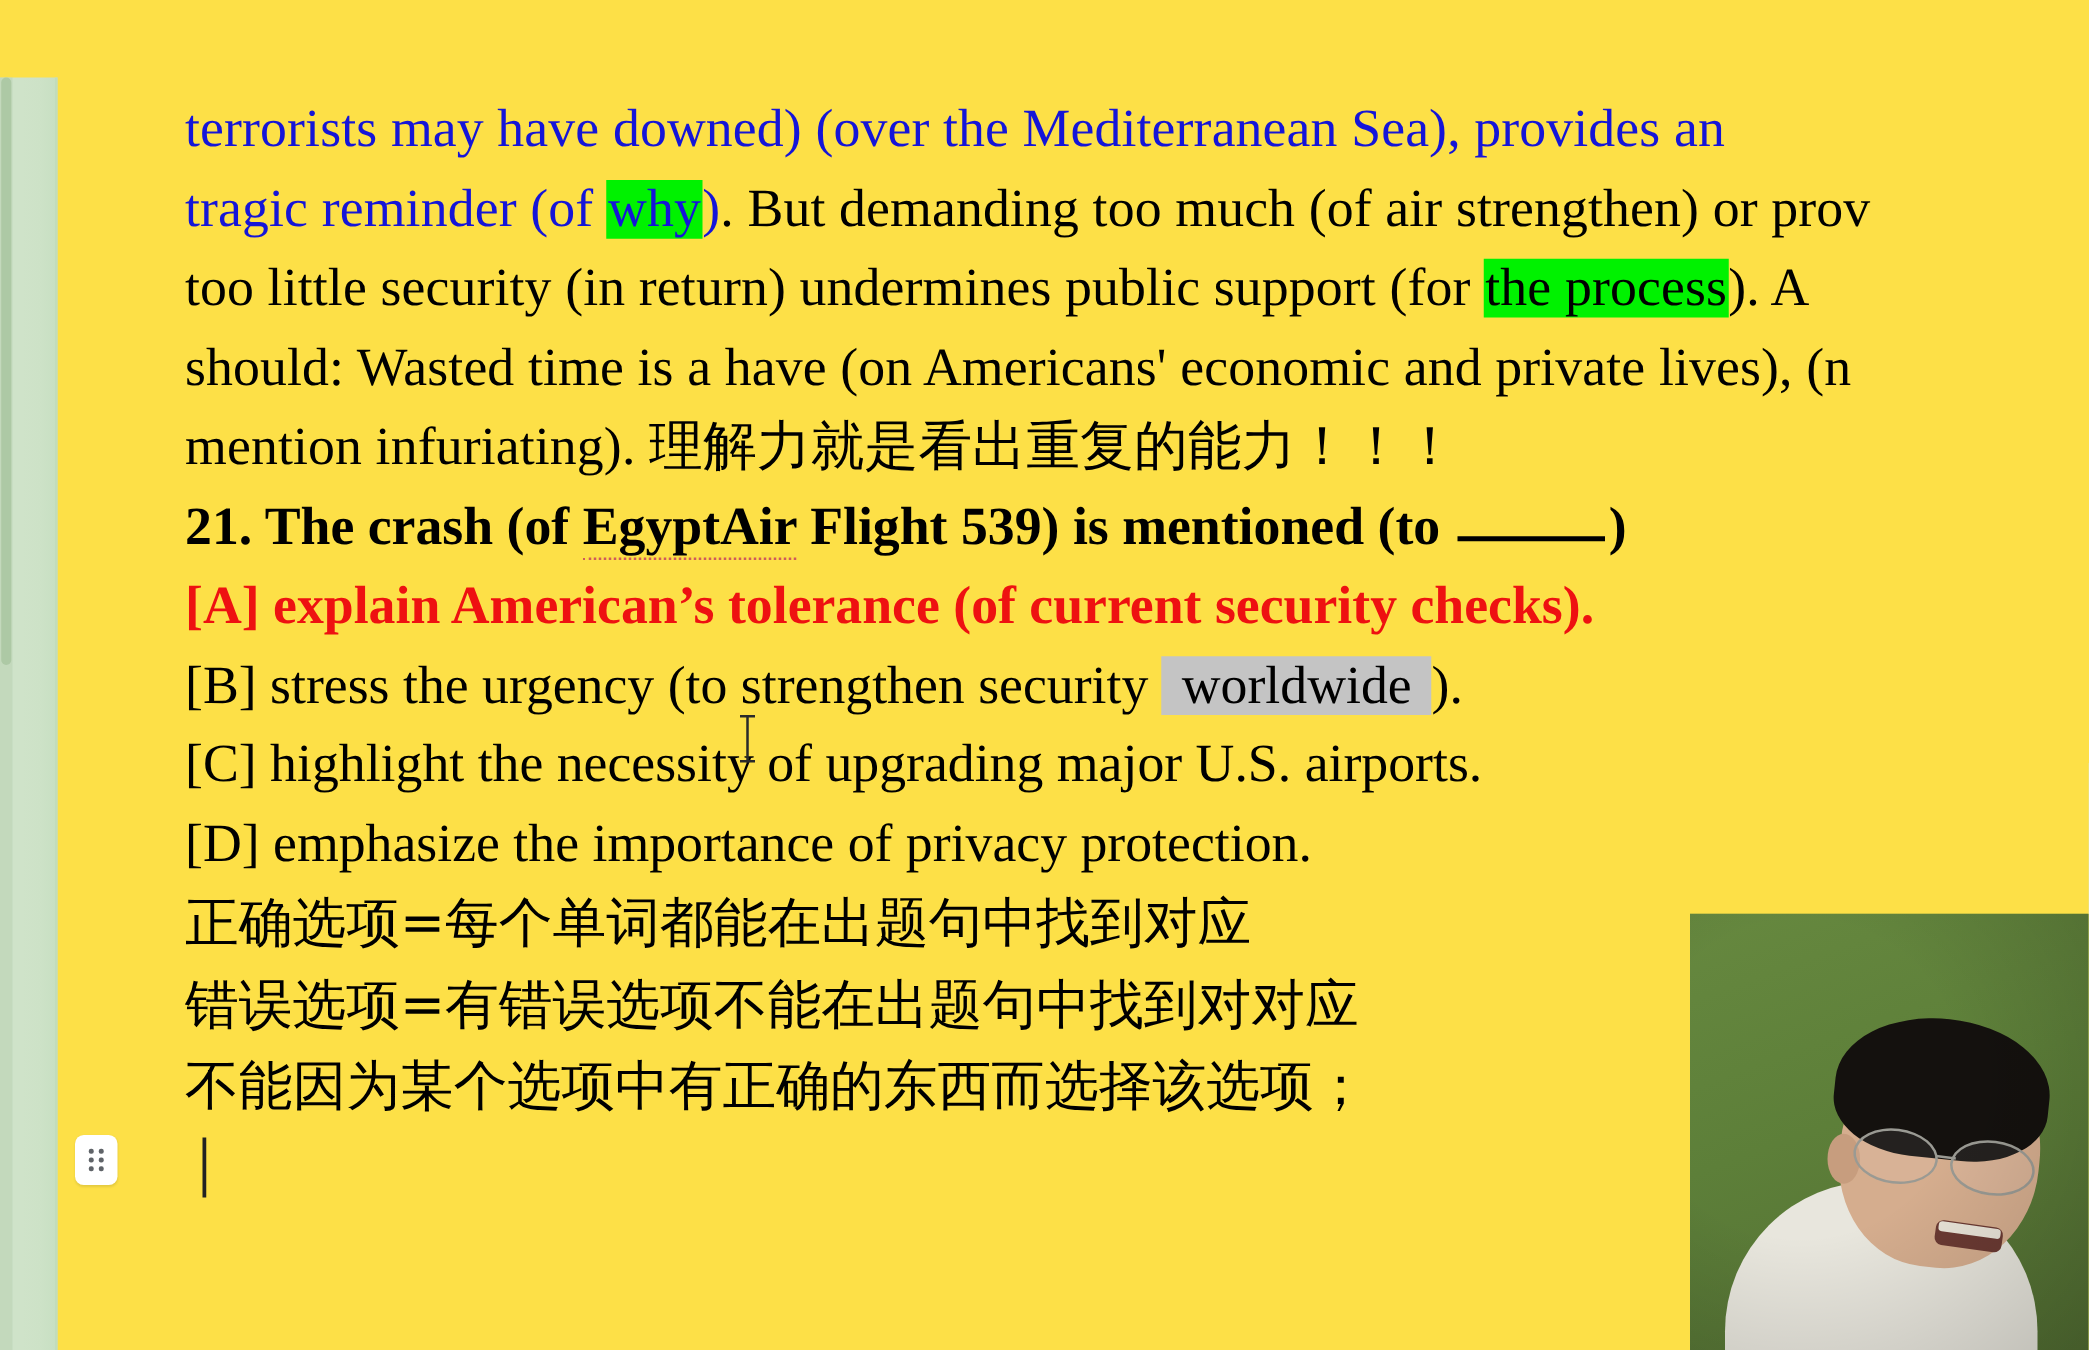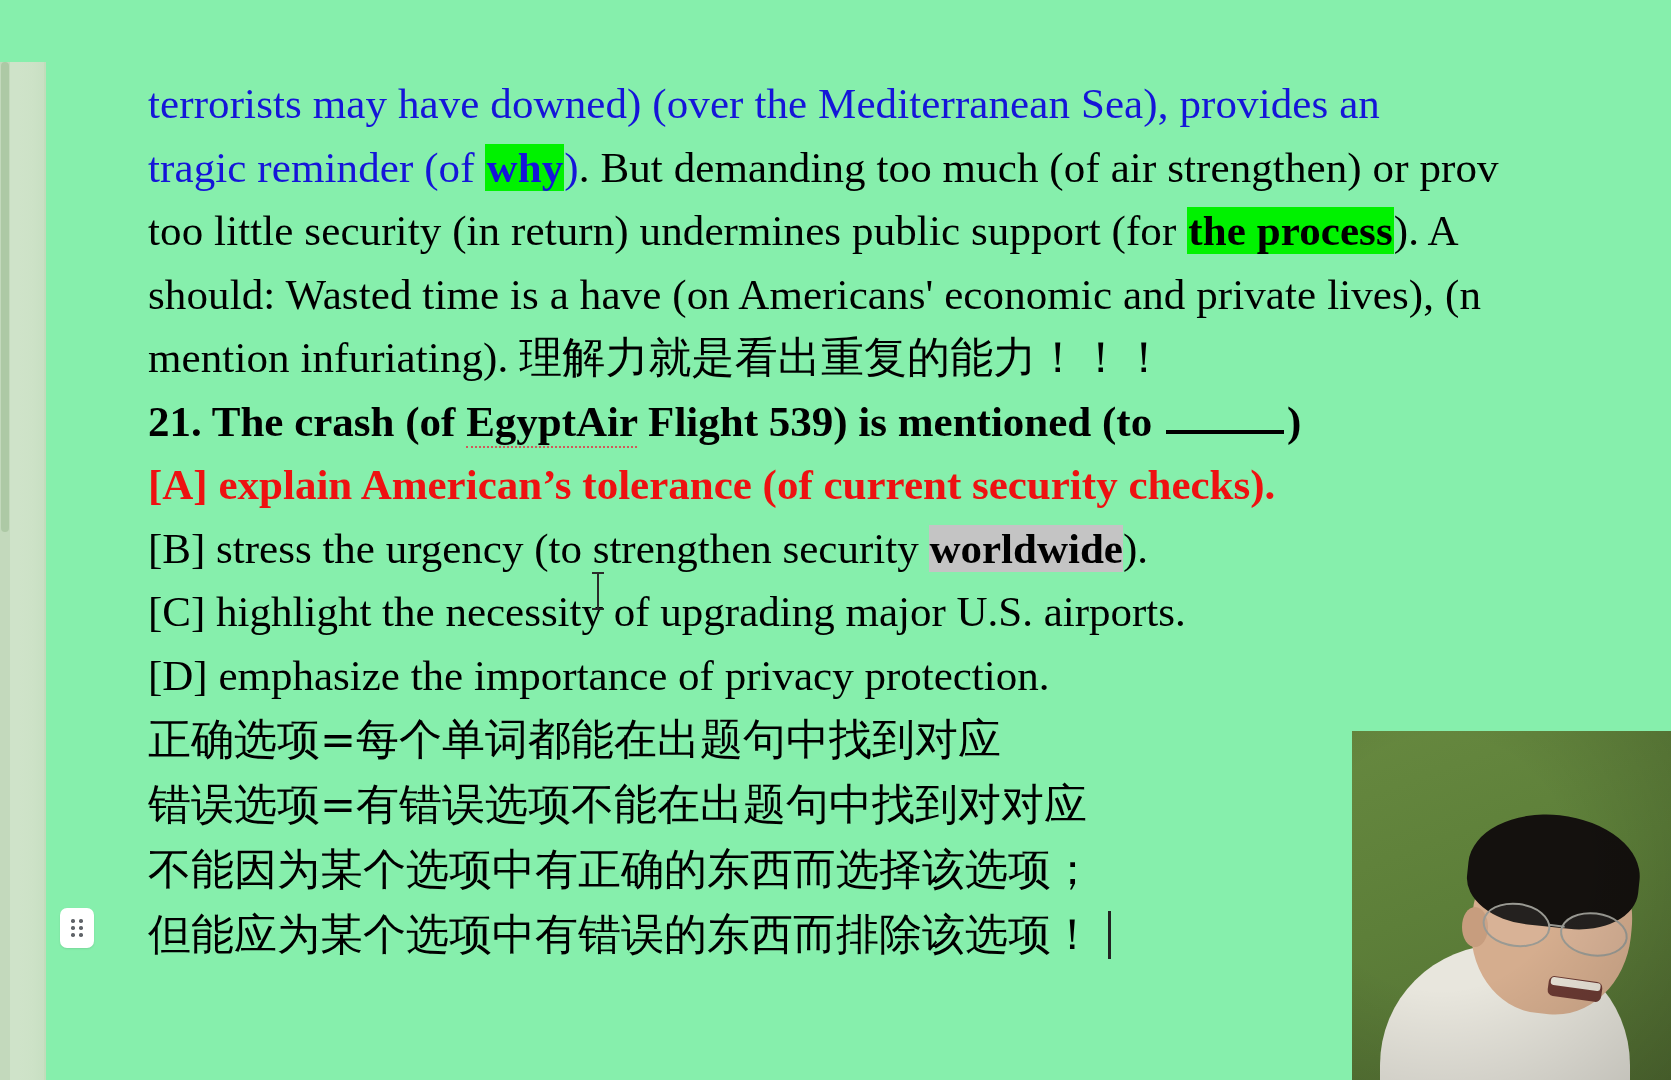--- a/index.html
+++ b/index.html
@@ -12,21 +12,21 @@
   body {
     background: #d4e7c5;
     font-family: "Liberation Serif", "DejaVu Serif", serif;
     position: relative;
   }
 
   
   #page-root {
     position: absolute;
     inset: 0;
-    background: #86efac;
+    background: #fde047;
     overflow: hidden;
   }
 
   
   .left-gutter {
     position: absolute;
     left: 0; top: 62px;
     width: 46px; height: 1018px;
     background: linear-gradient(to right,
         #cfe3c9 0%, #cfe3c9 40%, #cde2c7 70%, #c7dfc2 100%);
@@ -90,23 +90,23 @@
     white-space: nowrap;
     letter-spacing: .1px;
   }
   .blue { color: #1515d8; }
   .hl-green {
     background: #00f200;
     padding: 0 1px;
   }
   .hl-gray {
     background: #c4c4c4;
-    padding: 0 0;
-  }
-  .b { font-weight: bold; text-align: right; }
+    padding: 0 16px;
+  }
+  .b { font-weight: normal; text-align: right; }
   .q-line {
     font-weight: bold;
     font-size: 43px;
     line-height: 63.5px;
     white-space: nowrap;
   }
   .opt-a {
     color: #ee1111;
     font-weight: bold;
     font-size: 43px;
@@ -339,21 +339,21 @@
 
     <div class="cn">
       <span>错误选项=有</span><span class="u">错误选项</span><span>不能在出题句中找到对对应</span>
     </div>
 
     <div class="cn">
       <span>不能因为某个选项中有正确的东西而选择该选项；</span>
     </div>
 
     <div class="cn">
-      <span>但能应为某个选项中有错误的东西而排除该选项！</span><span class="caret"></span>
+      <span class="caret"></span>
     </div>
 
   </div>
 
   <div class="ibeam">
       <span></span>
     </div>
 
   <div class="webcam">
     <div class="wc-bg"></div>

